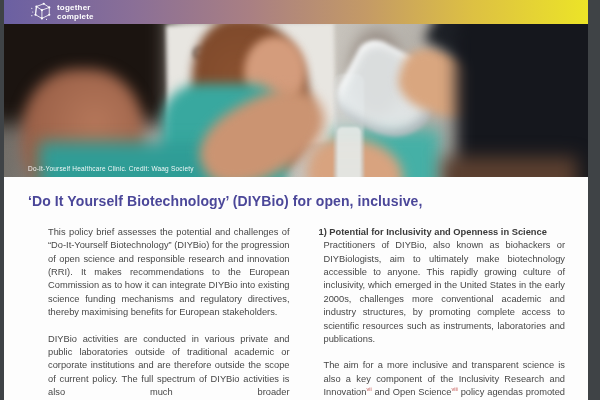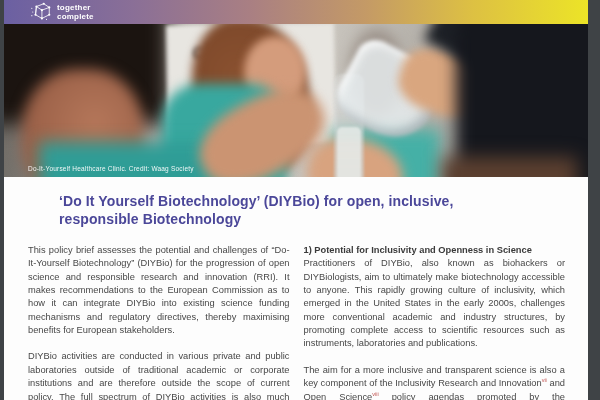--- a/index.html
+++ b/index.html
@@ -35,26 +35,26 @@
   .s-cyl i    { position:absolute; left:3px; right:3px; bottom:4px; height:55px; background:rgba(230,234,232,.85); border-radius:5px; display:block; }
   .s-flask    { left:338px; top:26px; width:94px; height:84px; background:rgba(234,240,242,.8); border-radius:30% 70% 60% 40%; transform:rotate(28deg); filter:blur(2px); box-shadow:inset -6px -4px 10px rgba(140,150,155,.6), inset 4px 3px 8px #fff; }
   .s-hand3    { left:395px; top:28px; width:88px; height:62px; background:#d9a67f; border-radius:40%; transform:rotate(18deg); filter:blur(5px); }
   .s-sleeve   { left:428px; top:-18px; width:145px; height:72px; background:#1d2026; transform:rotate(28deg); filter:blur(6px); }
   .s-rsil     { left:452px; top:-35px; width:210px; height:250px; background:#15171d; border-radius:20%; filter:blur(8px); }
   .s-brheads  { left:438px; top:133px; width:135px; height:65px; background:#5c4030; filter:blur(9px); }
   .photo-caption { position:absolute; left:24px; bottom:5px; color:rgba(255,255,255,.92); font-size:6.5px; letter-spacing:.2px; z-index:5; }
 
   
   .content { padding:16px 23px 0 24px; }
-  .title { color:#4b4799; font-weight:bold; font-size:14px; line-height:1.28; letter-spacing:.1px;margin-left:31px; }
+  .title { color:#4b4799; font-weight:bold; font-size:14px; line-height:1.28; letter-spacing:.1px; }
   .cols { display:flex; gap:14px; margin-top:15px; }
   .col { flex:1; font-size:9.3px; line-height:1.44; color:#474747; text-align:justify; }
-  .col p { margin-bottom:13px; }
+  .col p { margin-bottom:13px;margin-left:20px; }
   .col p.cut { text-align-last:justify; margin-bottom:0; }
-  .col-heading { font-weight:bold; color:#3a3a3a; }
+  .col-heading { font-weight:bold; color:#3a3a3a;margin-left:15px; }
   sup.ref { color:#c0504d; font-size:5.5px; line-height:0; }
 </style>
 </head>
 <body>
 
 <div class="paper">
 
   <div class="banner">
     <div class="logo">
       <span>
@@ -104,21 +104,20 @@
     <div class="sh s-hand3"></div>
     <div class="sh s-sleeve"></div>
     <div class="sh s-rsil"></div>
     <div class="sh s-brheads"></div>
     <div class="photo-caption">Do-It-Yourself Healthcare Clinic. Credit: Waag Society</div>
   </div>
 
   <div class="content">
     <div class="title">
       <div>‘Do It Yourself Biotechnology’ (DIYBio) for open, inclusive,</div>
-      <div>responsible Biotechnology</div>
     </div>
 
     <div class="cols">
       <div class="col">
         <p>This policy brief assesses the potential and challenges of “Do-It-Yourself Biotechnology” (DIYBio) for the progression of open science and responsible research and innovation (RRI). It makes recommendations to the European Commission as to how it can integrate DIYBio into existing science funding mechanisms and regulatory directives, thereby maximising benefits for European stakeholders.</p>
         <p class="cut">DIYBio activities are conducted in various private and public laboratories outside of traditional academic or corporate institutions and are therefore outside the scope of current policy. The full spectrum of DIYBio activities is also much broader</p>
       </div>
       <div class="col">
         <div class="col-heading">1) Potential for Inclusivity and Openness in Science</div>
         <p>Practitioners of DIYBio, also known as biohackers or DIYBiologists, aim to ultimately make biotechnology accessible to anyone. This rapidly growing culture of inclusivity, which emerged in the United States in the early 2000s, challenges more conventional academic and industry structures, by promoting complete access to scientific resources such as instruments, laboratories and publications.</p>

